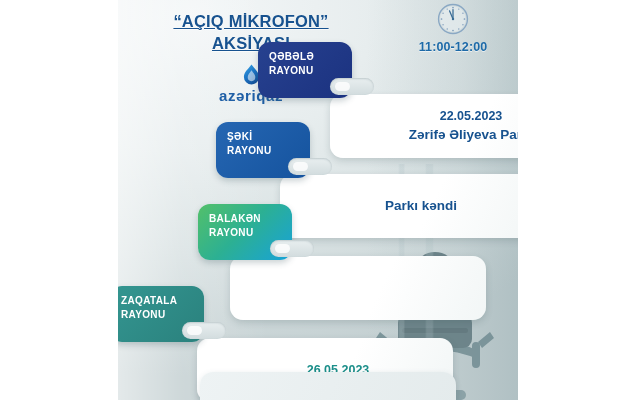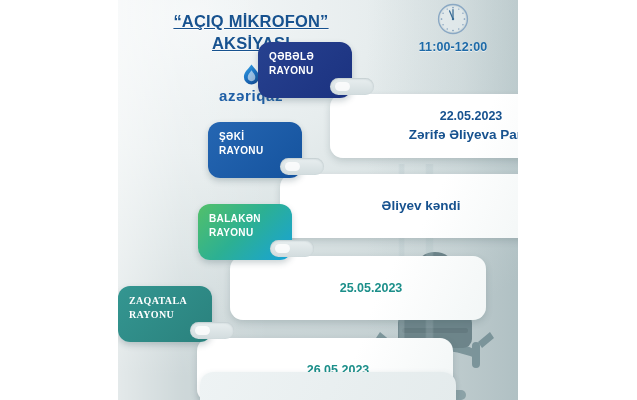--- a/index.html
+++ b/index.html
@@ -311,43 +311,42 @@
         <span class="t2">RAYONU</span>
         <span class="notch"></span>
       </div>
       <div class="card" style="left:72px;">
         <span class="date" style="color:#17528f;">22.05.2023</span>
         <span class="place" style="color:#17528f;">Zərifə Əliyeva Parkı</span>
       </div>
     </div>
 
     <div class="row" style="left:90px; top:122px;">
-      <div class="tag" style="left:0; background:linear-gradient(135deg,#2566b2 0%,#15539e 100%);">
+      <div class="tag" style="left:8px; background:linear-gradient(135deg,#2566b2 0%,#15539e 100%);">
         <span>ŞƏKİ</span>
         <span class="t2">RAYONU</span>
         <span class="notch"></span>
       </div>
       <div class="card" style="left:72px;">
-        <span class="place" style="color:#17528f;">Əliyev kəndi</span>
+        <span class="place" style="color:#17528f;">Parkı kəndi</span>
       </div>
     </div>
 
     <div class="row" style="left:40px; top:204px;">
       <div class="tag" style="left:0; background:linear-gradient(135deg,#53c06a 0%,#2cb093 48%,#18a2d9 100%);margin-left:40px;">
         <span>BALAKƏN</span>
         <span class="t2">RAYONU</span>
         <span class="notch"></span>
       </div>
       <div class="card" style="left:72px;">
-        <span class="date" style="color:#1c8f8a;">25.05.2023</span>
       </div>
     </div>
 
     <div class="row" style="left:-8px; top:286px;">
-      <div class="tag" style="left:8px; background:linear-gradient(135deg,#349691 0%,#2a817d 100%);font-family:Liberation Serif, serif;">
+      <div class="tag" style="left:0; background:linear-gradient(135deg,#349691 0%,#2a817d 100%);">
         <span>ZAQATALA</span>
         <span class="t2">RAYONU</span>
         <span class="notch"></span>
       </div>
       <div class="card" style="left:87px;text-decoration:underline;">
         <span class="date" style="color:#1c8f8a;">26.05.2023</span>
       </div>
     </div>
 
     <div class="card-peek"></div>

